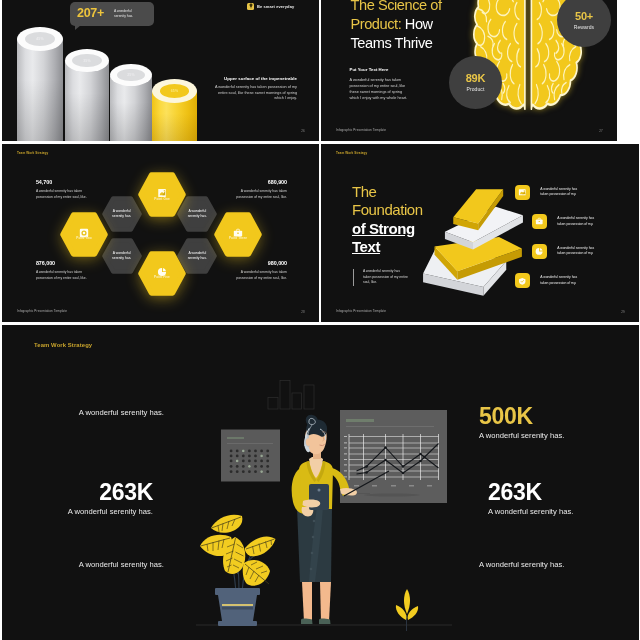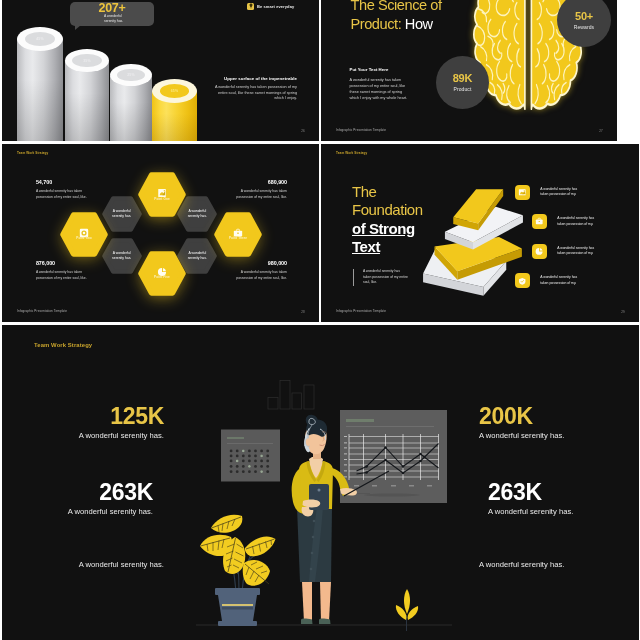--- a/index.html
+++ b/index.html
@@ -37,21 +37,21 @@
   .cyl2{left:63px;top:49px;width:44px;height:92px;}
   .cyl3{left:108px;top:64px;width:42px;height:77px;}
   .cyl4{left:150px;top:79px;width:45px;height:62px;}
   .cyl1 .cyl-top{height:24px;}
   .cyl2 .cyl-top{height:23px;}
   .cyl3 .cyl-top{height:22px;}
   .cyl4 .cyl-top{height:24px;}
   .cyl1 .cyl-body,.cyl2 .cyl-body,.cyl3 .cyl-body,.cyl4 .cyl-body{top:12px;}
 
   .callout{position:absolute;left:68px;top:1.5px;width:84px;height:24px;background:#4b4b4b;
-    border-radius:5px;display:flex;align-items:center;padding:0 7px;box-sizing:border-box;flex-direction:column;}
+    border-radius:5px;display:flex;align-items:center;padding:0 7px;box-sizing:border-box;}
   .callout-val{font-size:12.5px;font-weight:700;color:#edc43c;letter-spacing:-.3px;line-height:1;}
   .callout-txt{font-size:3.4px;color:#e4e4e4;line-height:1.4;margin-left:10px;width:26px;}
   .callout-tail{position:absolute;left:5px;bottom:-4.5px;width:0;height:0;
     border-left:0 solid transparent;border-right:6px solid transparent;border-top:5px solid #4b4b4b;}
 
   .s1badge{position:absolute;left:245px;top:2.5px;display:flex;align-items:center;gap:3px;}
   .s1badge-ico{width:7px;height:7px;display:flex;align-items:center;justify-content:center;
     background:#e8c547;border-radius:1.5px;}
   .s1badge-ico svg{width:6px;height:6px;}
   .s1badge-ico svg path,.s1badge-ico svg rect{fill:#3a2f05;}
@@ -72,21 +72,21 @@
   .pn2{right:14px;bottom:8px;}
   .brain{position:absolute;left:151px;top:-29px;width:113px;height:140px;overflow:visible;
          filter:drop-shadow(0 0 3px rgba(247,211,40,.55));}
   .blobe{fill:#f2c81c;stroke:#fdf6cf;stroke-width:4.5;stroke-linejoin:round;stroke-linecap:round;}
   .blines{stroke:#fdf3bc;stroke-width:3.2;}
   .bub{position:absolute;border-radius:50%;background:#3f3f3f;display:flex;flex-direction:column;
        align-items:center;justify-content:center;}
   .bub-v{font-size:11px;font-weight:700;color:#e8c547;line-height:1;letter-spacing:-.2px;}
   .bub-l{font-size:5px;color:#e7e7e7;margin-top:2px;letter-spacing:.1px;}
   .bub1{left:236px;top:-7px;width:54px;height:54px;}
-  .bub2{left:115px;top:56px;width:53px;height:53px;}
+  .bub2{left:128px;top:56px;width:53px;height:53px;}
   .s2title{position:absolute;left:29.5px;top:-4px;width:170px;}
   .s2t-l{font-size:14.6px;line-height:19.2px;letter-spacing:-.45px;white-space:nowrap;}
   .s2t-l .b{font-weight:400;}
   .s2sub{position:absolute;left:28.5px;top:67px;width:63px;}
   .s2sub-h{font-size:4.3px;font-weight:700;color:#ffffff;letter-spacing:.05px;}
   .s2sub-b{margin-top:4.5px;font-size:3.8px;line-height:1.62;color:#d2d2d2;}
 
   
   .eyebrow{position:absolute;font-size:3.1px;font-weight:700;color:#c9a42c;letter-spacing:.1px;}
   .eb3{left:15px;top:6.5px;}
@@ -290,20 +290,21 @@
       <span class="bub-l">Rewards</span>
     </div>
     <div class="bub bub2">
       <span class="bub-v">89K</span>
       <span class="bub-l">Product</span>
     </div>
 
     <div class="s2title">
       <div class="s2t-l"><span class="gold">The Science of</span></div>
       <div class="s2t-l"><span class="gold">Product:</span><span class="wht b"> How</span></div>
+      <div class="s2t-l"><span class="wht b">Teams Thrive</span></div>
     </div>
     <div class="s2sub">
       <div class="s2sub-h">Put Your Text Here</div>
       <div class="s2sub-b">A wonderful serenity has taken possession of my entire soul, like these sweet mornings of spring which I enjoy with my whole heart.</div>
     </div>
     <div class="footer ft2">Infographic Presentation Template</div>
     <div class="pageno pn2">27</div>
   </div>
   <div class="slide" id="s3">
     <div class="eyebrow eb3">Team Work Strategy</div>
@@ -489,33 +490,32 @@
       <span class="s4txt">A wonderful serenity has taken possession of my.</span>
     </div>
 
     <div class="footer ft4">Infographic Presentation Template</div>
     <div class="pageno pn4">29</div>
   </div>
   <div class="slide" id="s5">
     <div class="eyebrow eb5">Team Work Strategy</div>
 
     <div class="s5stat s5L1">
-      <div class="s5v gold">125K</div>
       <div class="s5t">A wonderful serenity has.</div>
     </div>
     <div class="s5stat s5L2">
       <div class="s5v wht">263K</div>
       <div class="s5t">A wonderful serenity has.</div>
     </div>
     <div class="s5stat s5L3">
       <div class="s5t">A wonderful serenity has.</div>
     </div>
 
     <div class="s5stat s5R1 la">
-      <div class="s5v gold">200K</div>
+      <div class="s5v gold">500K</div>
       <div class="s5t">A wonderful serenity has.</div>
     </div>
     <div class="s5stat s5R2 la">
       <div class="s5v wht">263K</div>
       <div class="s5t">A wonderful serenity has.</div>
     </div>
     <div class="s5stat s5R3 la">
       <div class="s5t">A wonderful serenity has.</div>
     </div>
 

